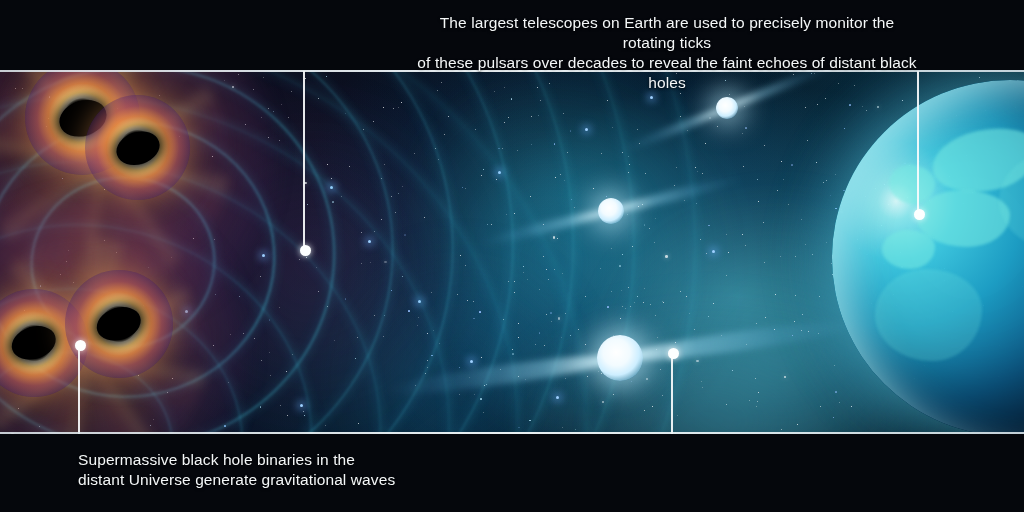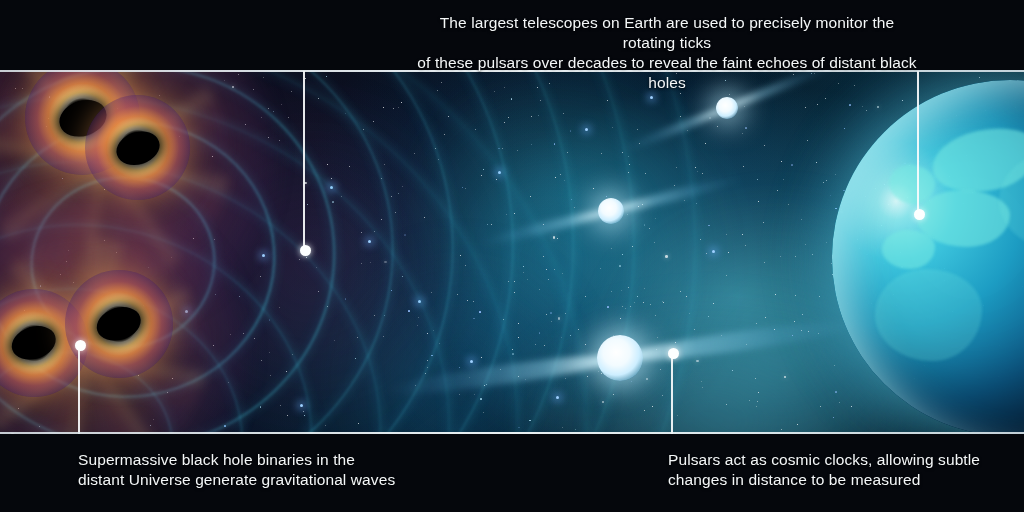--- a/index.html
+++ b/index.html
@@ -839,16 +839,14 @@
 
   <div class="bar top"></div>
   <div class="bar-rule top"></div>
   <div class="bar bottom"></div>
   <div class="bar-rule bottom"></div>
 
   <div class="caption c-tr">The largest telescopes on Earth are used to precisely monitor the rotating ticks
 of these pulsars over decades to reveal the faint echoes of distant black holes</div>
   <div class="caption c-bl">Supermassive black hole binaries in the
 distant Universe generate gravitational waves</div>
-  <div class="caption c-br">Pulsars act as cosmic clocks, allowing subtle
-changes in distance to be measured</div>
 
 </div>
 
 </body></html>

